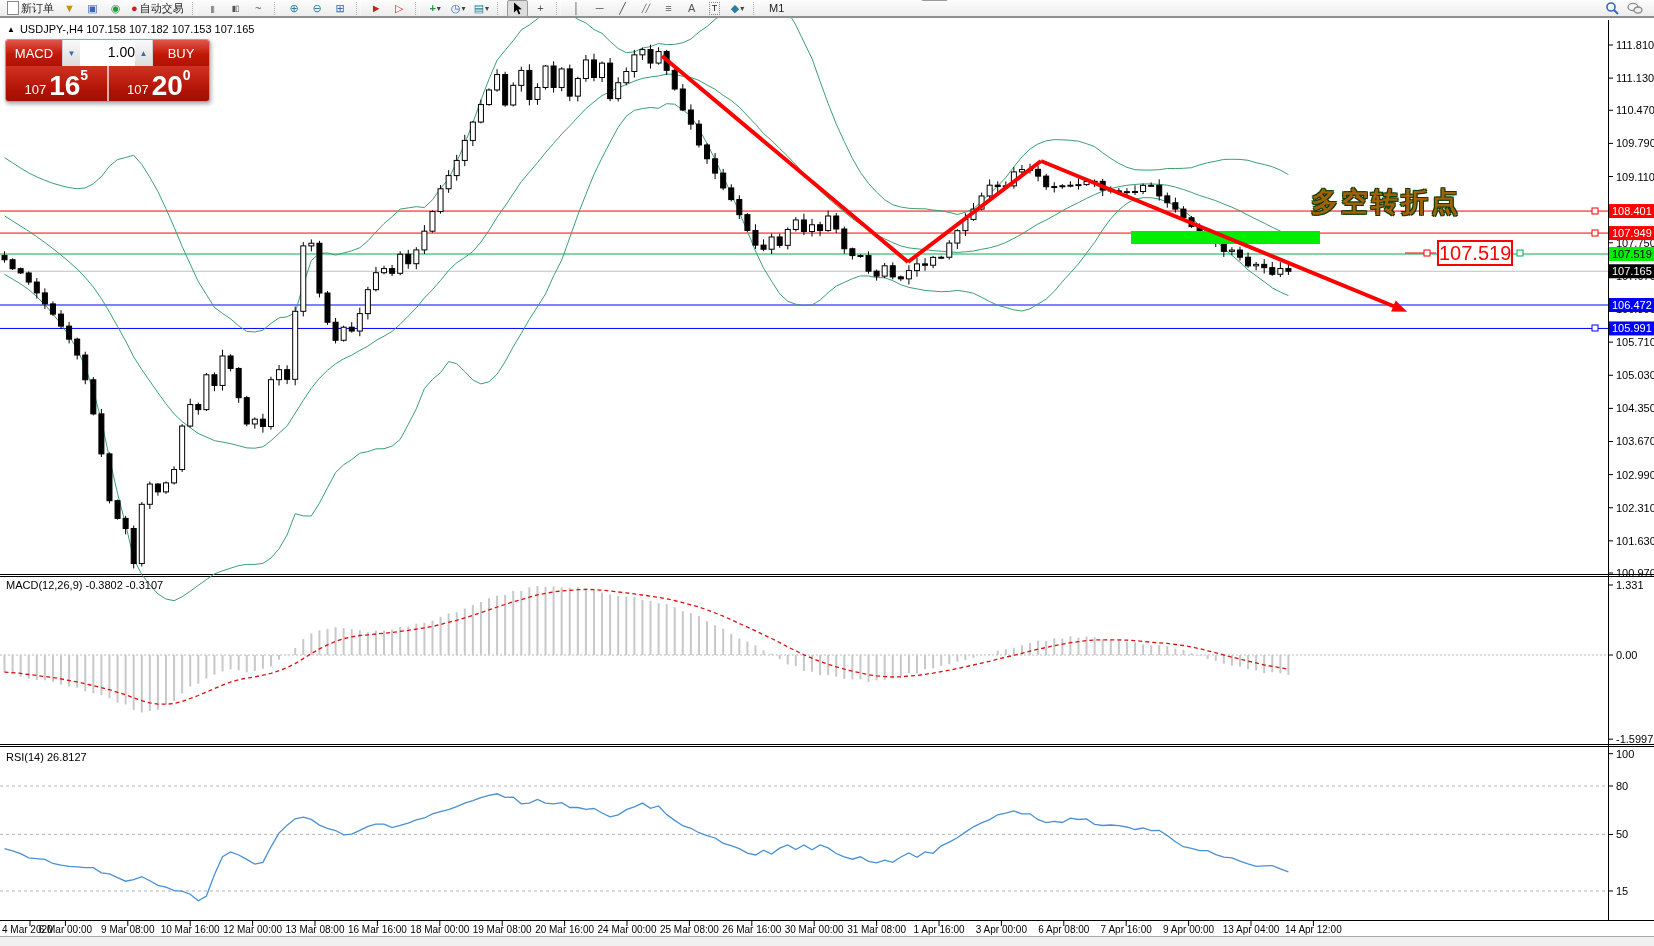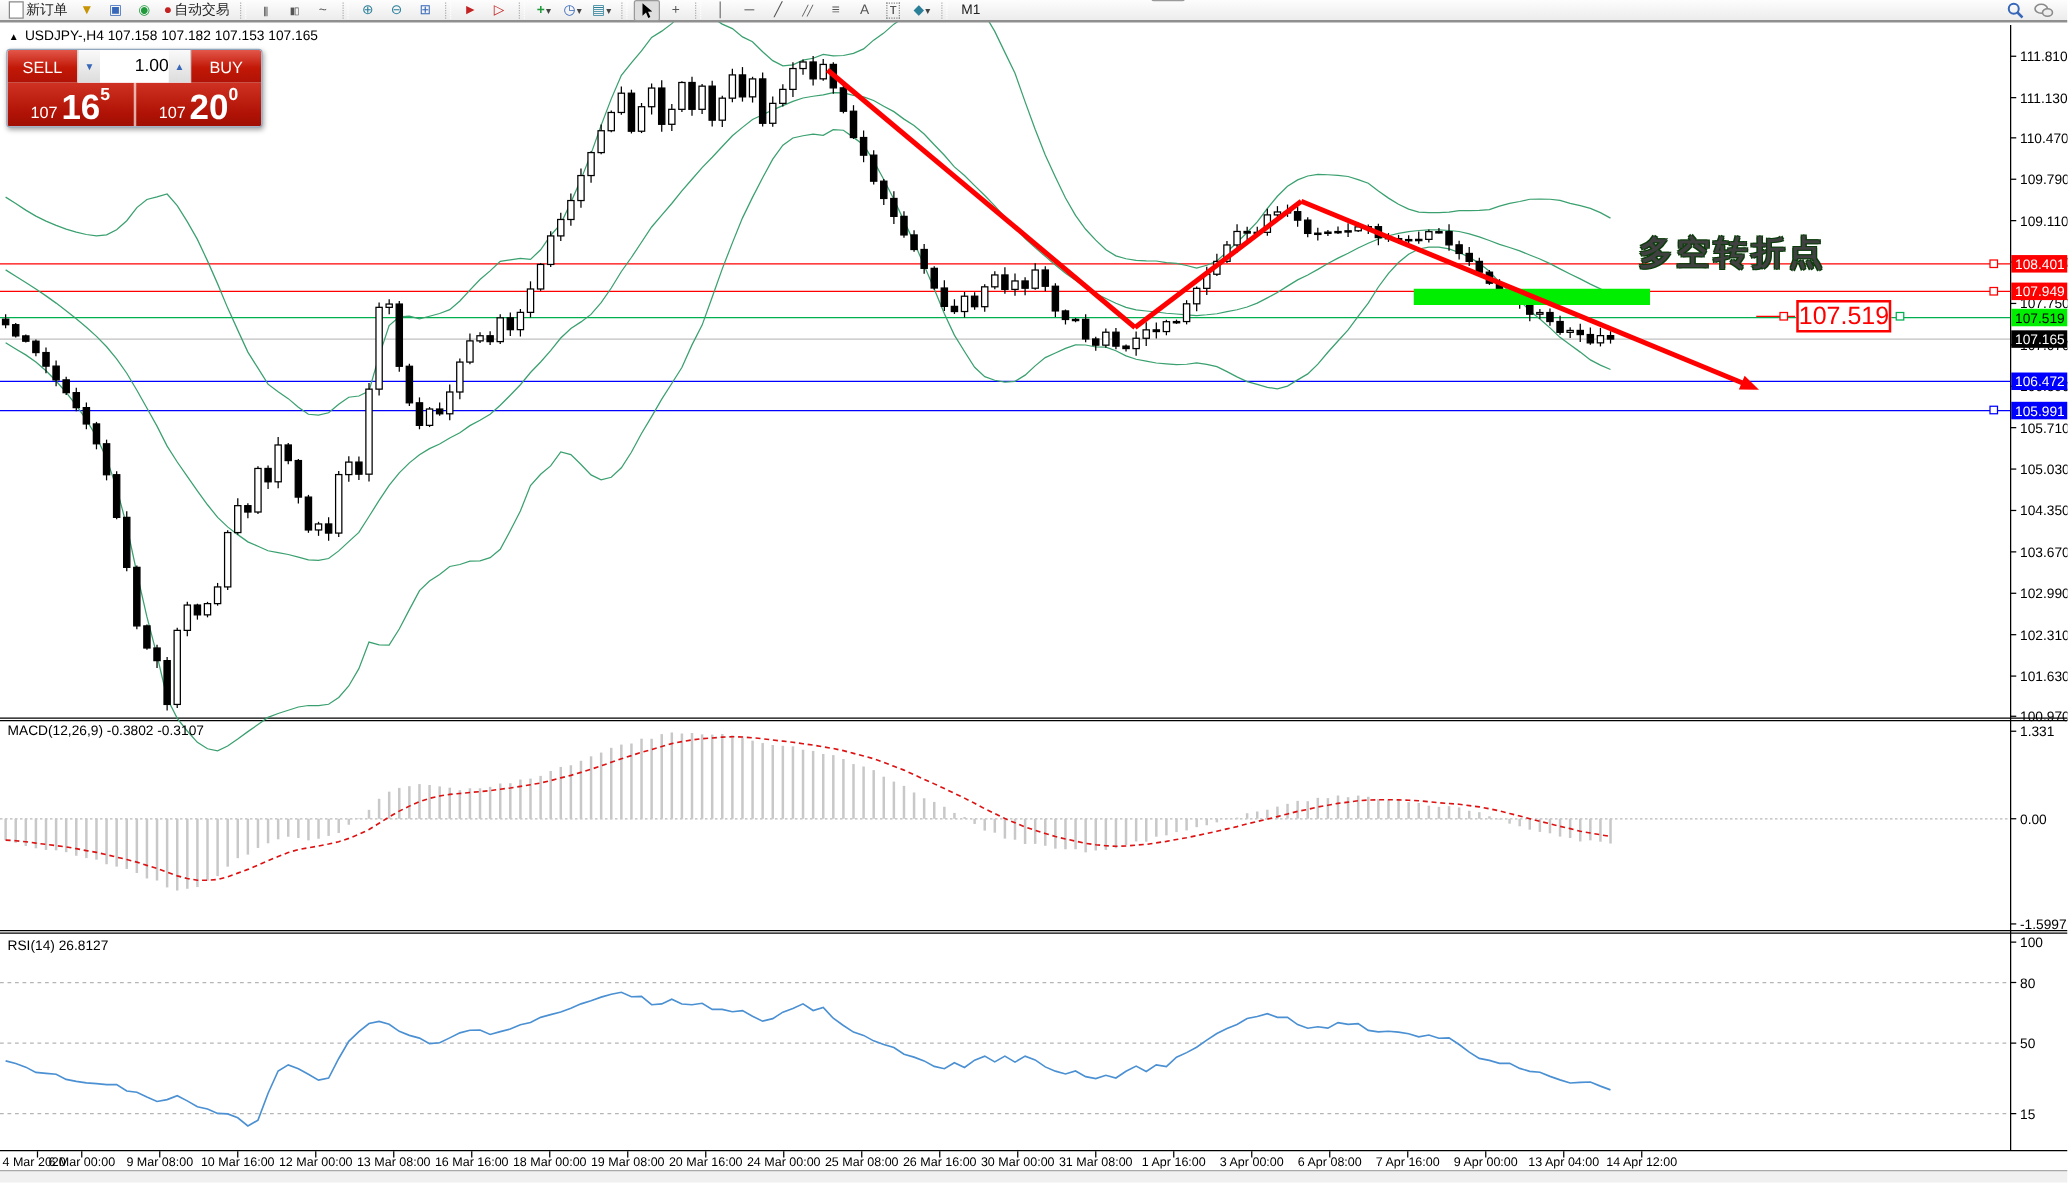--- a/index.html
+++ b/index.html
@@ -34,21 +34,21 @@
   .tp-spin{width:17px;background:linear-gradient(#fafafa,#dcdcdc);color:#3667b8;border:none;font-size:8px;padding:0}
   .tp-vol-val{flex:1;text-align:right;font-size:14px;line-height:25px;color:#000;background:#fff}
   .tp-prices{display:flex;height:35px;background:linear-gradient(#cf3222 0%,#b01205 70%,#a00f04 100%);}
   .tp-price{flex:1;color:#fff;display:flex;align-items:flex-end;justify-content:center;padding-bottom:2px;}
   .tp-div{width:2px;background:rgba(255,255,255,.65);}
   .tp-small{font-size:13px;margin-right:3px;line-height:19px}
   .tp-large{font-size:28px;font-weight:bold;line-height:26px}
   .tp-sup{font-size:14px;font-weight:bold;line-height:14px;align-self:flex-start;margin-top:2px}
   
   .panel-label{position:absolute;z-index:4;font-size:11px;color:#000;}
-  .cn-note{position:absolute;left:1311px;top:184px;z-index:4;font-size:27px;font-weight:bold;letter-spacing:3px;color:#404040;
+  .cn-note{position:absolute;left:1311px;top:184px;z-index:4;font-size:27px;font-weight:bold;letter-spacing:3px;color:#a16207;
     text-shadow:1px 1px 0 #0b3d0b,-1px -1px 0 #0b3d0b,1px -1px 0 #0b3d0b,-1px 1px 0 #0b3d0b;}
   .price-tag{position:absolute;left:1437px;top:240px;width:76px;height:26px;z-index:4;background:#fff;
     border:2px solid #ff0000;box-sizing:border-box;color:#ff0000;font-size:20px;line-height:22px;text-align:center;}
   .status-bar{position:absolute;left:0;top:936px;width:1654px;height:10px;background:#f0f0f0;border-top:1px solid #a8a8a8;z-index:3}
   #cv{position:absolute;left:0;top:0;z-index:1}
 </style>
 </head>
 <body>
 
 <div class="toolbar">
@@ -779,21 +779,21 @@
     </g>
   </svg>
 
 <div class="symbol-header">
   <span class="tri">▲</span>
   <span>USDJPY-,H4  107.158 107.182 107.153 107.165</span>
 </div>
 
 <div class="trade-panel">
   <div class="tp-top">
-    <button class="tp-sell">SELL</button>
+    <button class="tp-sell">MACD</button>
     <div class="tp-vol">
       <button class="tp-spin">▼</button>
       <div class="tp-vol-val">1.00</div>
       <button class="tp-spin">▲</button>
     </div>
     <button class="tp-buy">BUY</button>
   </div>
   <div class="tp-prices">
     <div class="tp-price">
       <span class="tp-small">107</span>

